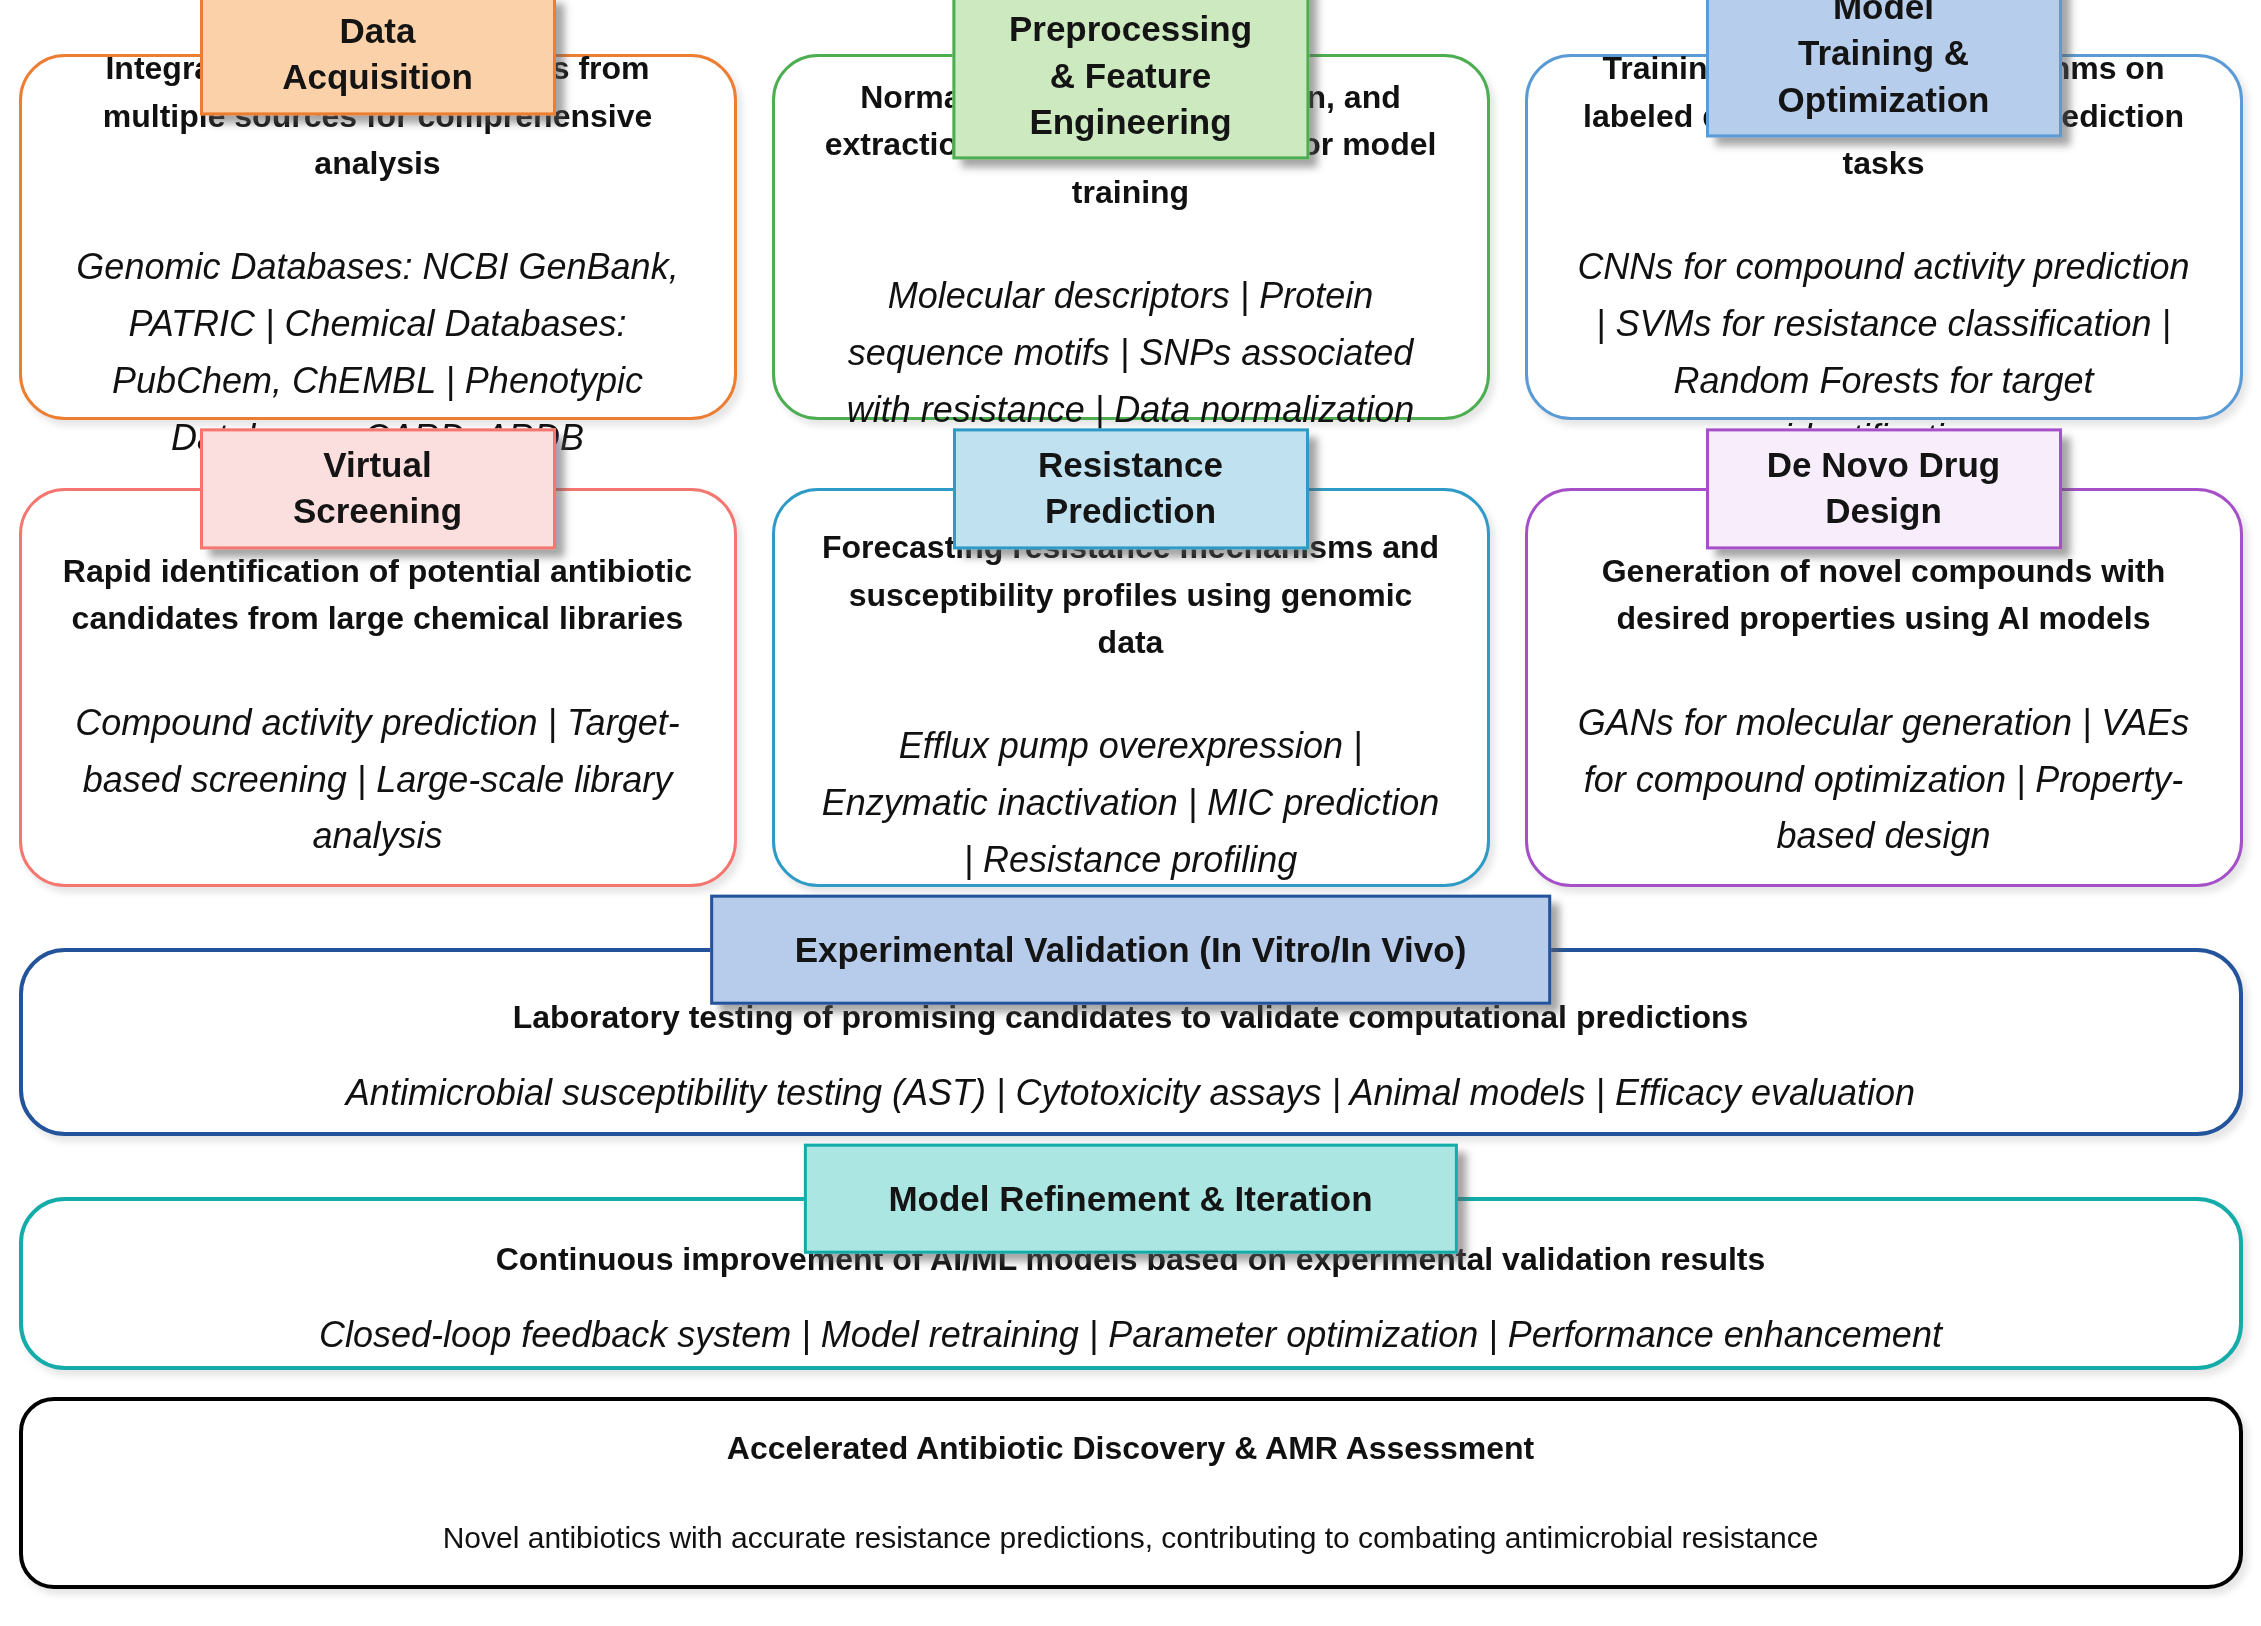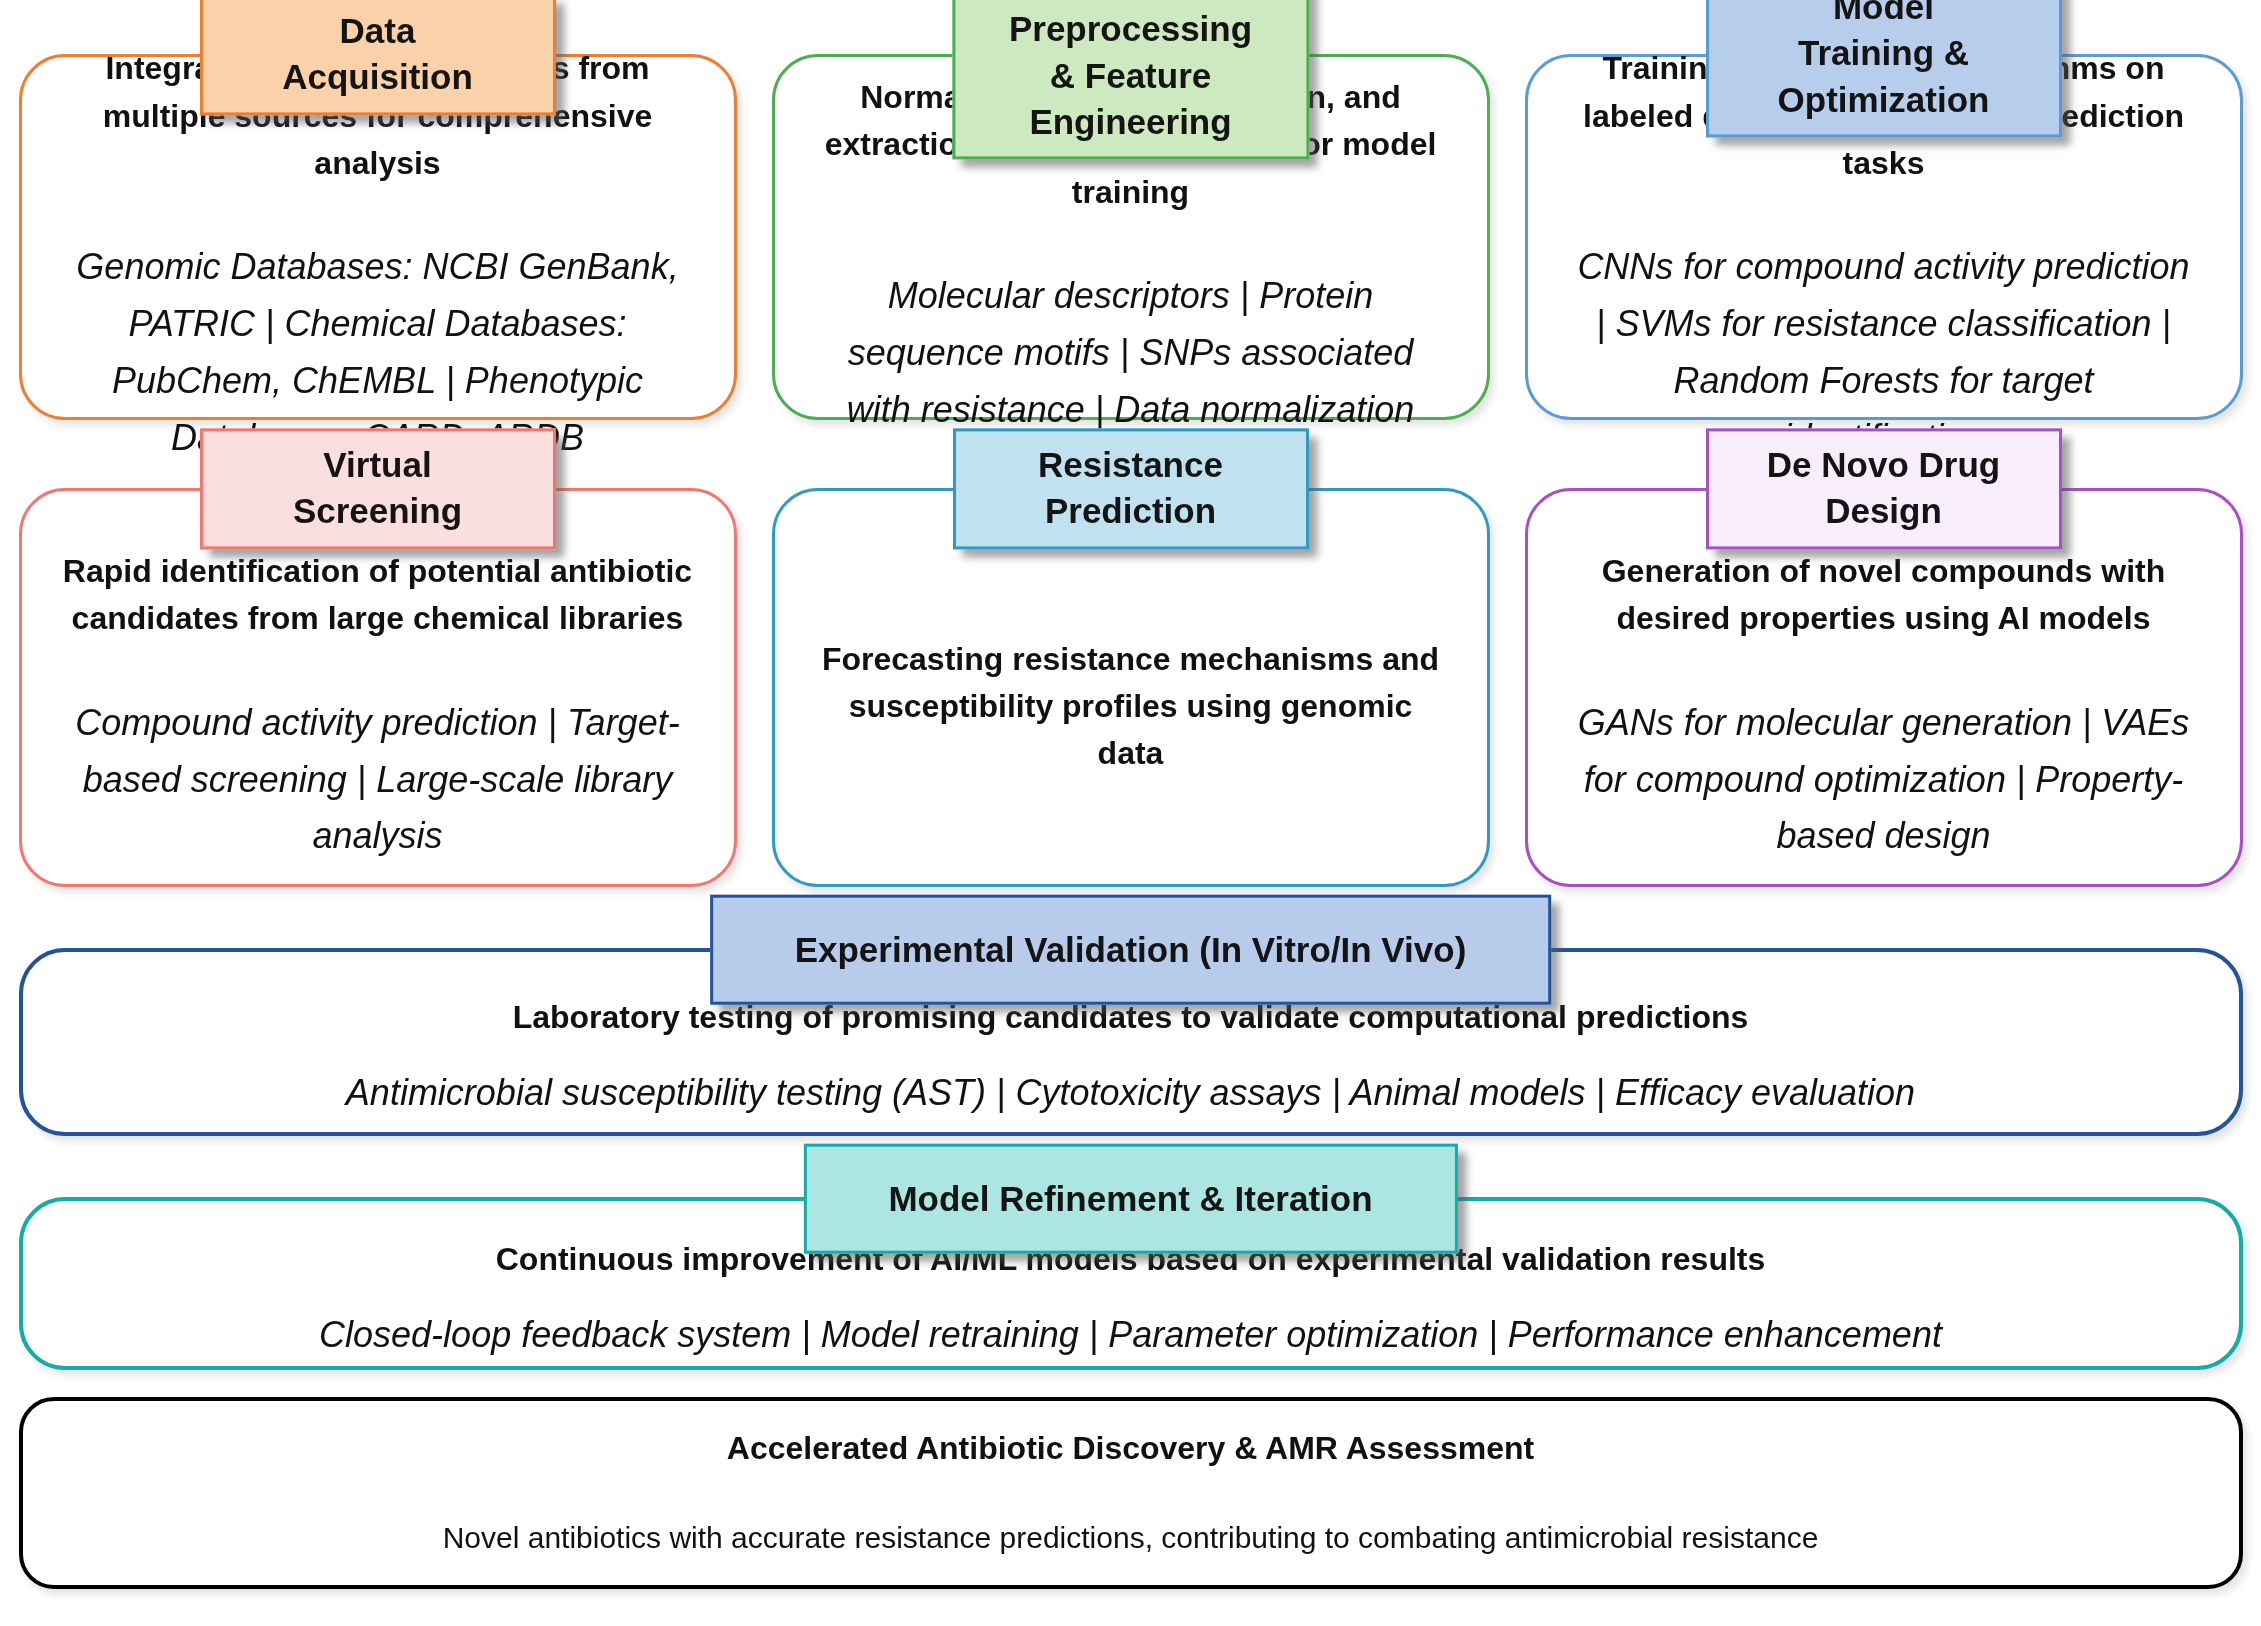--- a/index.html
+++ b/index.html
@@ -144,20 +144,21 @@
         <p class="desc">Rapid identification of potential antibiotic candidates from large chemical libraries</p>
         <p class="detail">Compound activity prediction | Target-based screening | Large-scale library analysis</p>
       </div>
     </div>
     <div class="card" style="--accent:#2E9BC6;--fill:#BFE1F0">
       <div class="hdr">
         <span>Resistance Prediction</span>
       </div>
       <div class="card-body">
         <p class="desc">Forecasting resistance mechanisms and susceptibility profiles using genomic data</p>
+        <p class="detail">Efflux pump overexpression | Enzymatic inactivation | MIC prediction | Resistance profiling</p>
       </div>
     </div>
     <div class="card" style="--accent:#A54FC8;--fill:#F7EDFB">
       <div class="hdr">
         <span>De Novo Drug Design</span>
       </div>
       <div class="card-body">
         <p class="desc">Generation of novel compounds with desired properties using AI models</p>
         <p class="detail">GANs for molecular generation | VAEs for compound optimization | Property-based design</p>
       </div>

